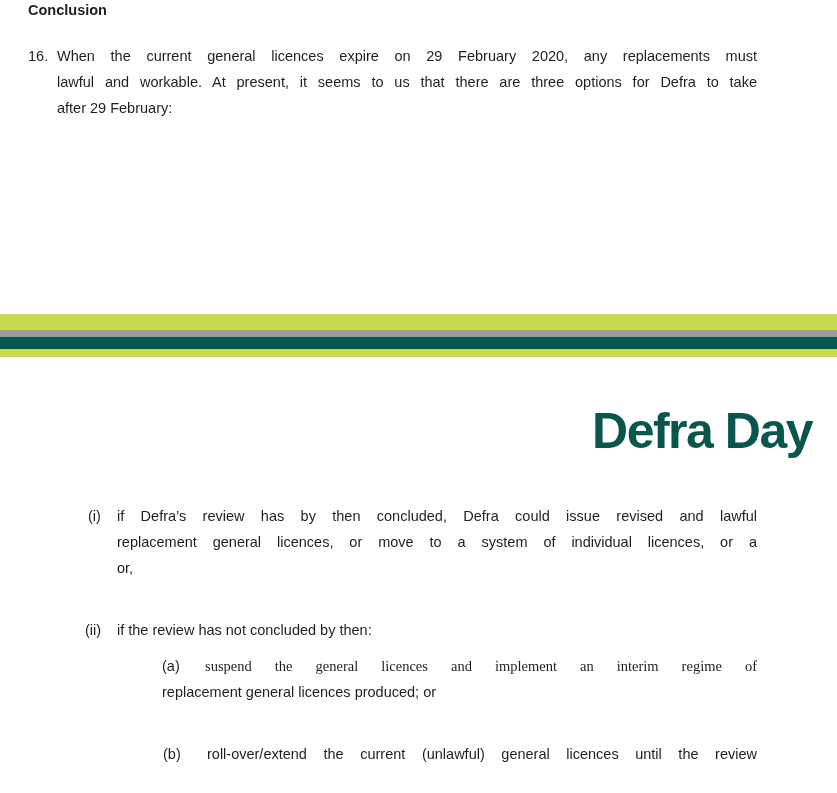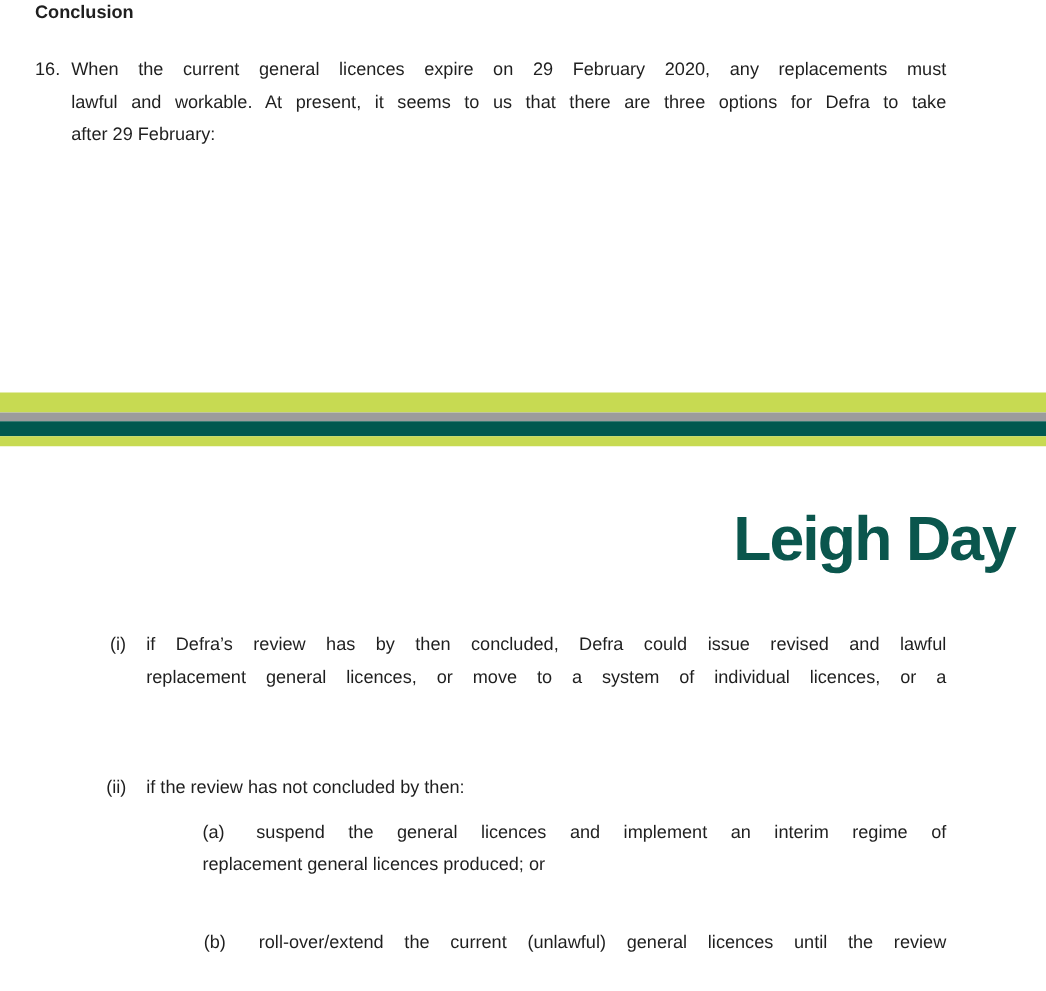--- a/index.html
+++ b/index.html
@@ -67,21 +67,21 @@
   }
   .item-ii {
     left: 85px; top: 617px;
     width: 672px;
     padding-left: 32px;
   }
   .item-a {
     left: 162px; top: 653px;
     width: 595px;
   }
-  .item-a .jl.first { margin-left: 43px; }
+  .item-a .jl.first { margin-left: 43px; font-family: Liberation Serif, serif; }
   .item-b {
     left: 163px; top: 741px;
     width: 594px;
   }
   .item-b .jl.first { margin-left: 44px; }
   .item-b .jl.last { margin-left: 15px; }
 </style>
 </head>
 <body>
 
@@ -98,27 +98,28 @@
       </div>
   </div>
 
   <div class="abs stripes">
     <div class="stripe stripe-1" style="background: rgb(199, 218, 82);"></div>
     <div class="stripe stripe-2" style="background: rgb(156, 156, 156);"></div>
     <div class="stripe stripe-3" style="background: rgb(0, 88, 79);"></div>
     <div class="stripe stripe-4" style="background: rgb(199, 218, 82);"></div>
   </div>
 
-  <div class="abs logo" style="color: rgb(10, 86, 77);">Leigh Day</div>
+  <div class="abs logo" style="color: rgb(10, 86, 77);">Defra Day</div>
 
   <div class="abs item item-i">
     <span class="item-label">(i)</span>
     <div>
         <div class="jl first">if Defra’s review has by then concluded, Defra could issue revised and lawful</div>
         <div class="jl">replacement general licences, or move to a system of individual licences, or a</div>
+        <div class="jl last">or,</div>
       </div>
   </div>
 
   <div class="abs item item-ii">
     <span class="item-label">(ii)</span>
     <div>if the review has not concluded by then:</div>
   </div>
 
   <div class="abs item item-a">
     <span class="item-label">(a)</span>

